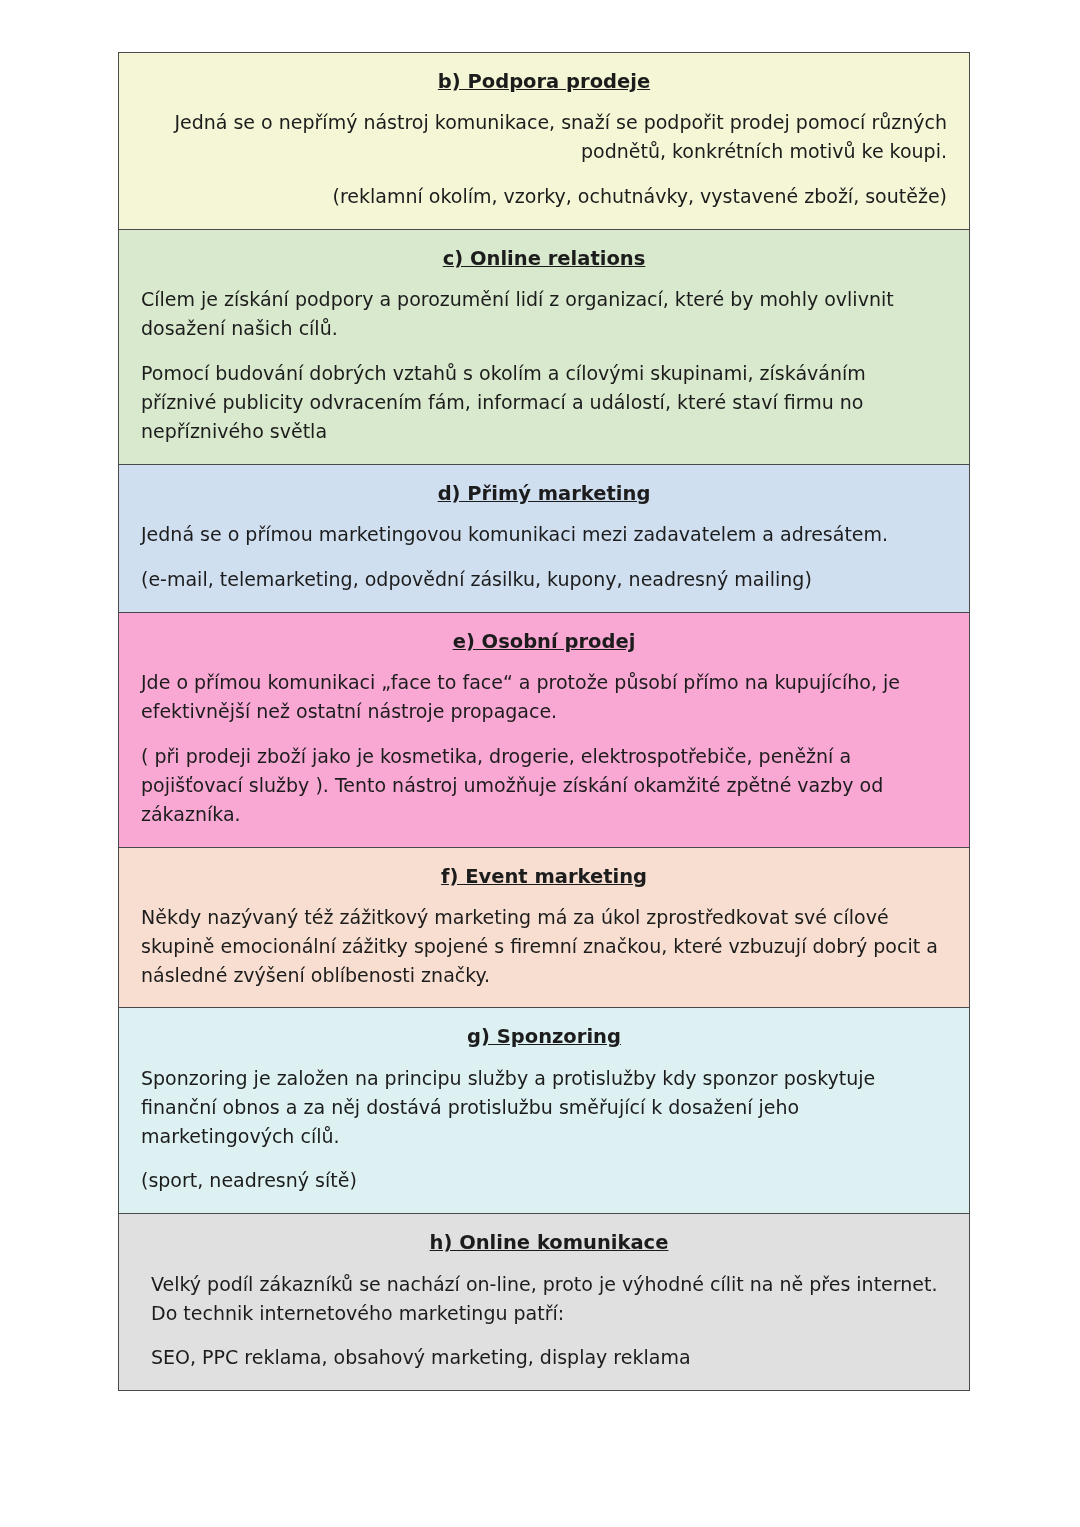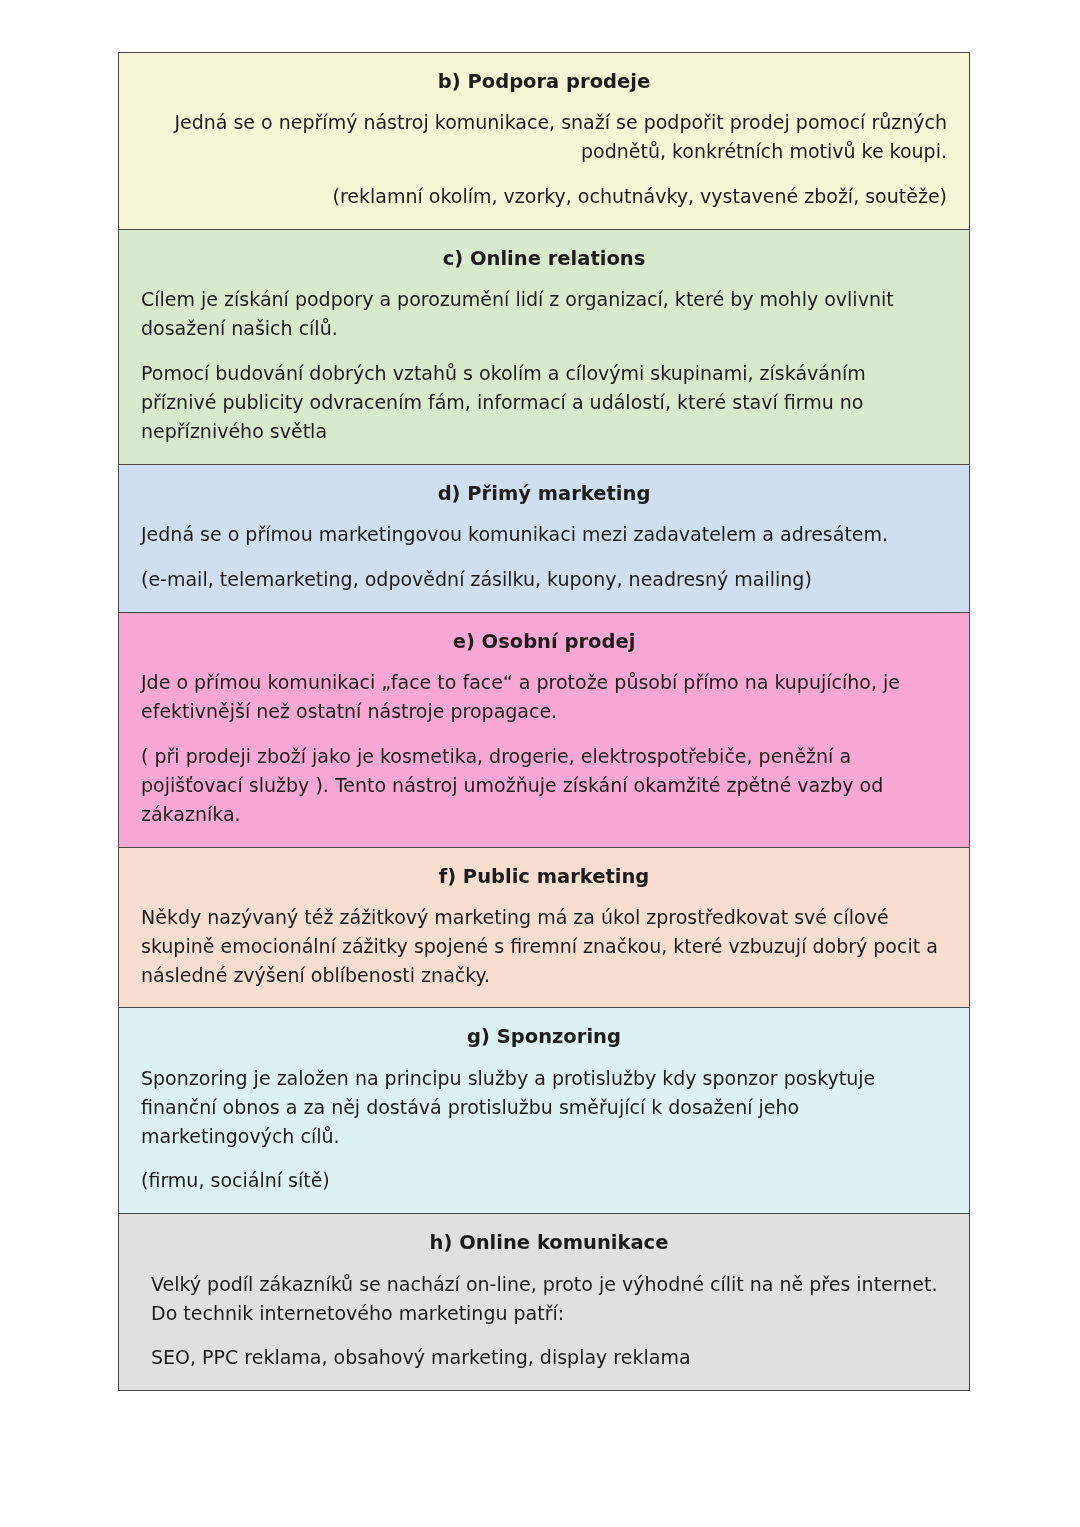--- a/index.html
+++ b/index.html
@@ -29,20 +29,21 @@
   }
   .card + .card {
     border-top: none;
   }
   .card-title {
     font-weight: bold;
     font-size: 19.5px;
     text-align: center;
     margin: 0 0 14px 0;
     line-height: 1.3;
+    text-decoration: underline;
   }
   .card-para {
     font-size: 19px;
     line-height: 1.52;
     margin: 0 0 16px 0;
   }
   .card-para:last-child {
     margin-bottom: 0;
   }
   .align-left { text-align: right; }
@@ -69,27 +70,27 @@
         <div class="card-title">d) Přimý marketing</div>
         <p class="card-para align-center">Jedná se o přímou marketingovou komunikaci mezi zadavatelem a adresátem.</p>
         <p class="card-para align-center">(e-mail, telemarketing, odpovědní zásilku, kupony, neadresný mailing)</p>
       </div>
       <div class="card" style="background: #f9a8d4;">
         <div class="card-title">e) Osobní prodej</div>
         <p class="card-para align-center">Jde o přímou komunikaci „face to face“ a protože působí přímo na kupujícího, je efektivnější než ostatní nástroje propagace.</p>
         <p class="card-para align-center">( při prodeji zboží jako je kosmetika, drogerie, elektrospotřebiče, peněžní a pojišťovací služby ). Tento nástroj umožňuje získání okamžité zpětné vazby od zákazníka.</p>
       </div>
       <div class="card" style="background: rgb(247, 222, 208);">
-        <div class="card-title">f) Public marketing</div>
+        <div class="card-title">f) Event marketing</div>
         <p class="card-para align-center">Někdy nazývaný též zážitkový marketing má za úkol zprostředkovat své cílové skupině emocionální zážitky spojené s firemní značkou, které vzbuzují dobrý pocit a následné zvýšení oblíbenosti značky.</p>
       </div>
       <div class="card" style="background: rgb(221, 241, 242);">
         <div class="card-title">g) Sponzoring</div>
         <p class="card-para align-center">Sponzoring je založen na principu služby a protislužby kdy sponzor poskytuje finanční obnos a za něj dostává protislužbu směřující k dosažení jeho marketingových cílů.</p>
-        <p class="card-para align-center">(firmu, sociální sítě)</p>
+        <p class="card-para align-center">(sport, neadresný sítě)</p>
       </div>
       <div class="card" style="background: rgb(224, 224, 224); padding-left: 32px;">
         <div class="card-title">h) Online komunikace</div>
         <p class="card-para align-center">Velký podíl zákazníků se nachází on-line, proto je výhodné cílit na ně přes internet. Do technik internetového marketingu patří:</p>
         <p class="card-para align-center">SEO, PPC reklama, obsahový marketing, display reklama</p>
       </div>
     </div>
 </div>
 
 </body></html>

